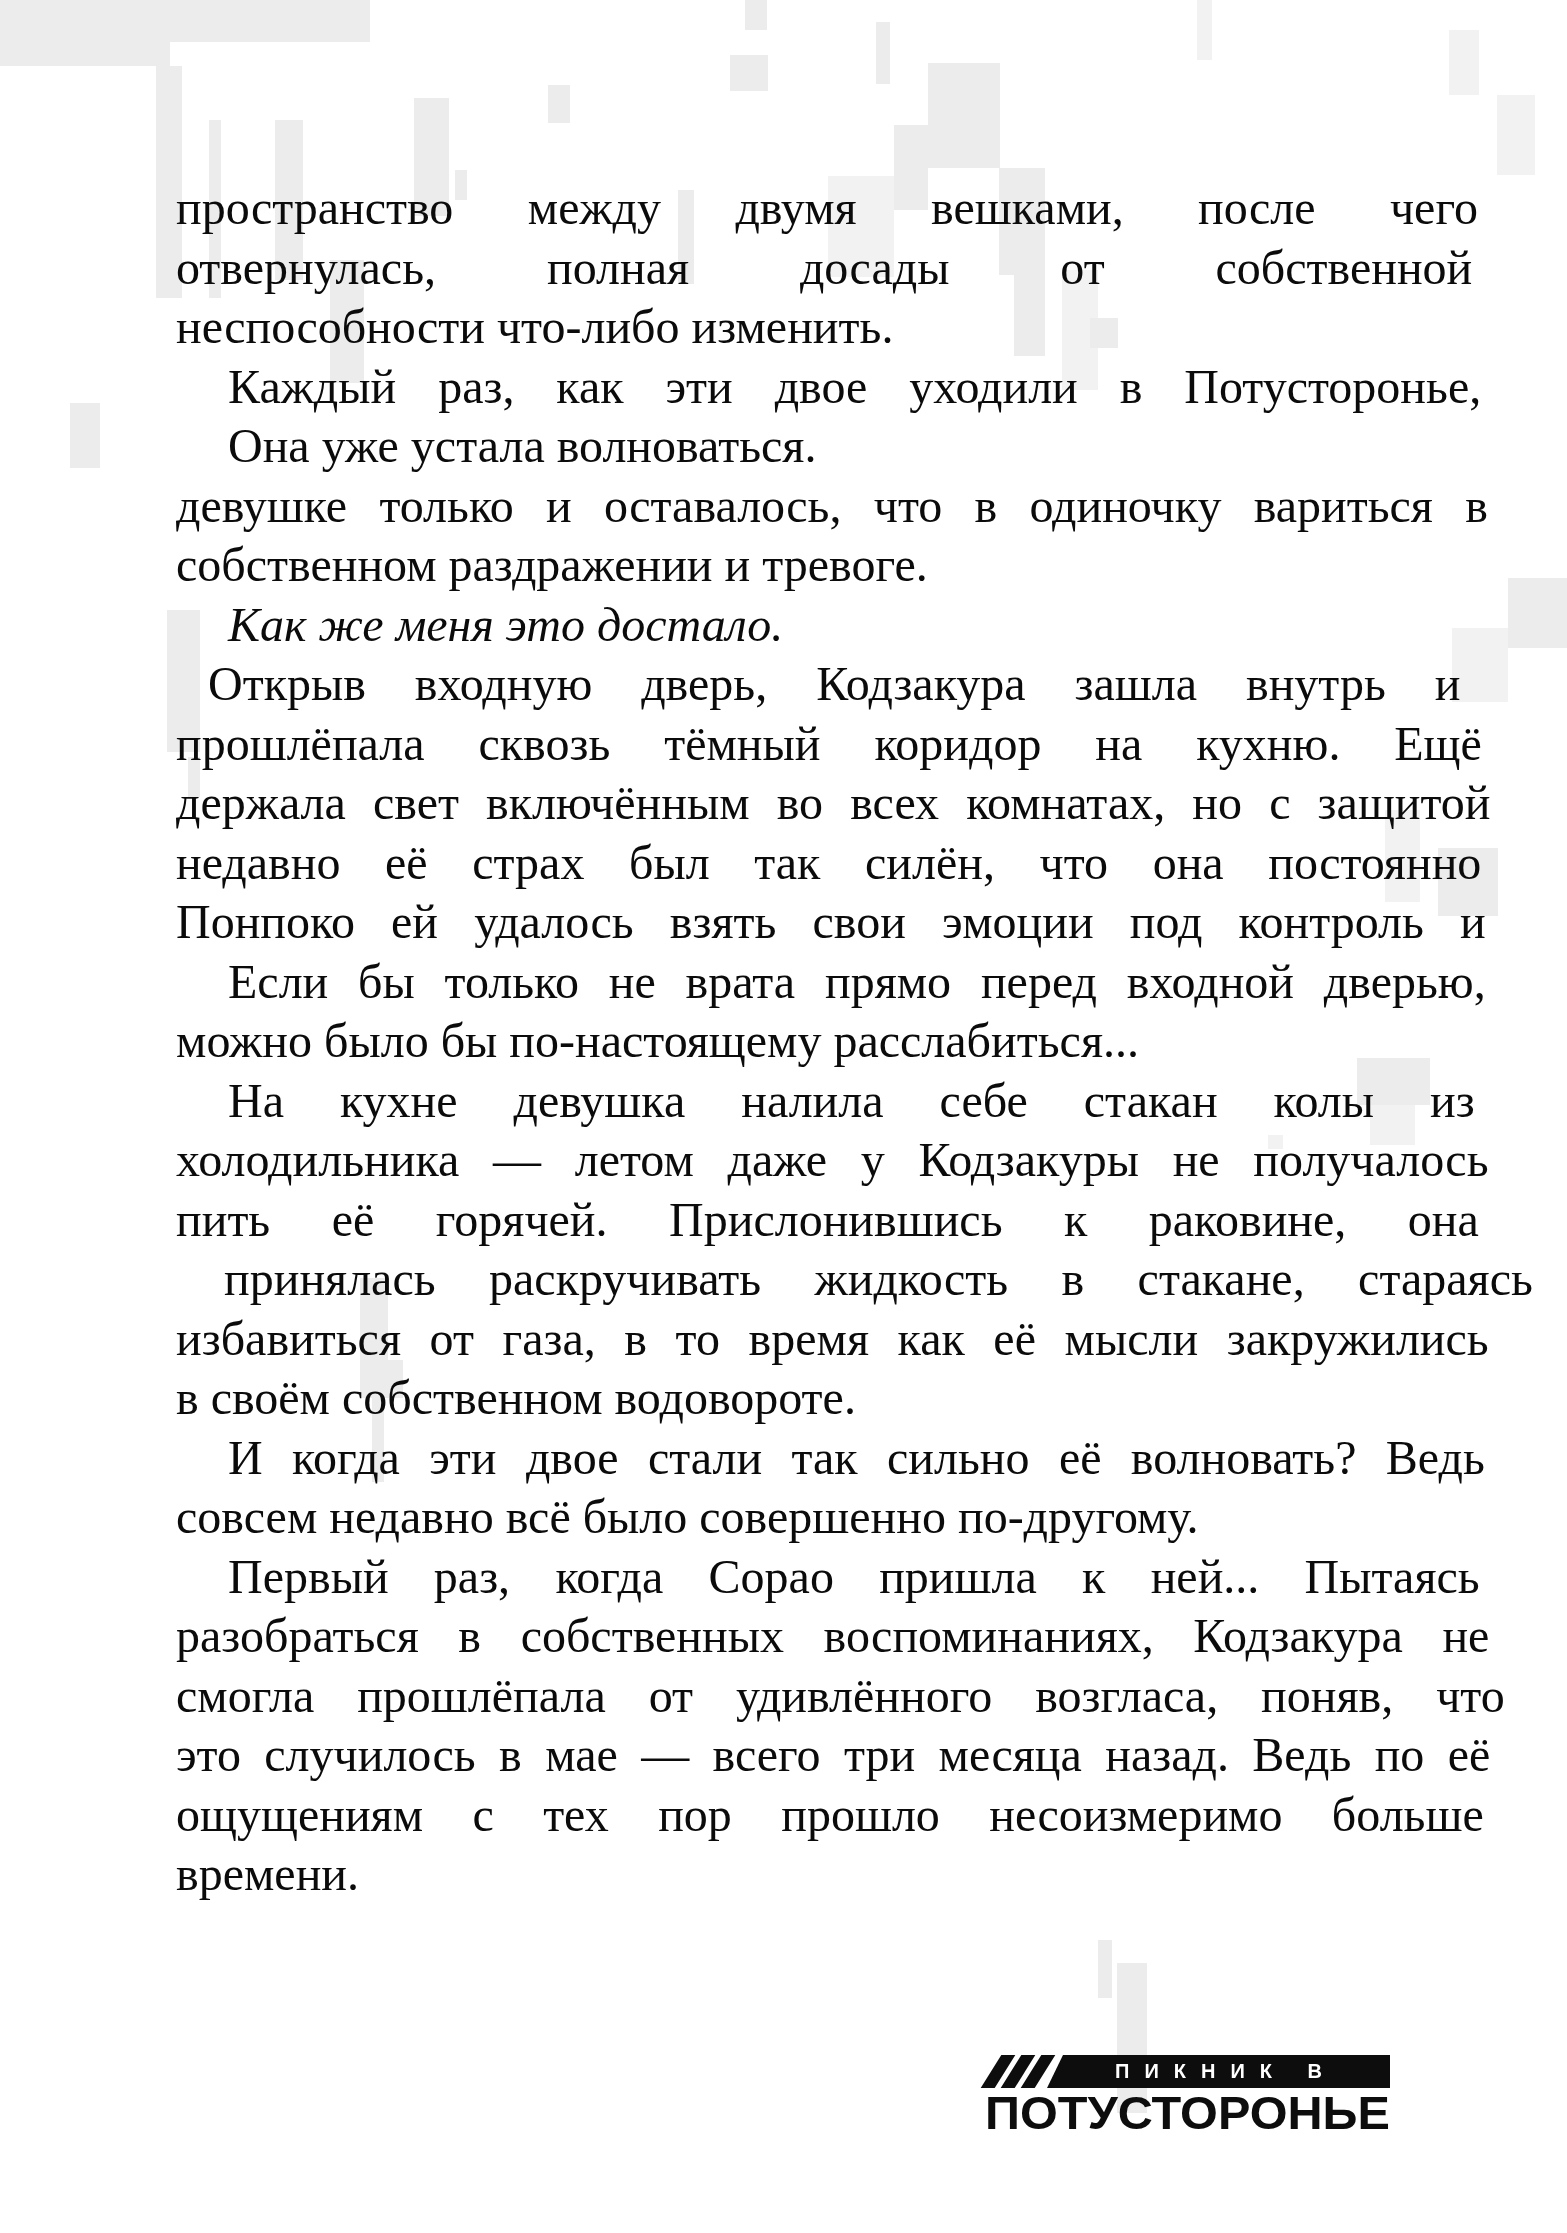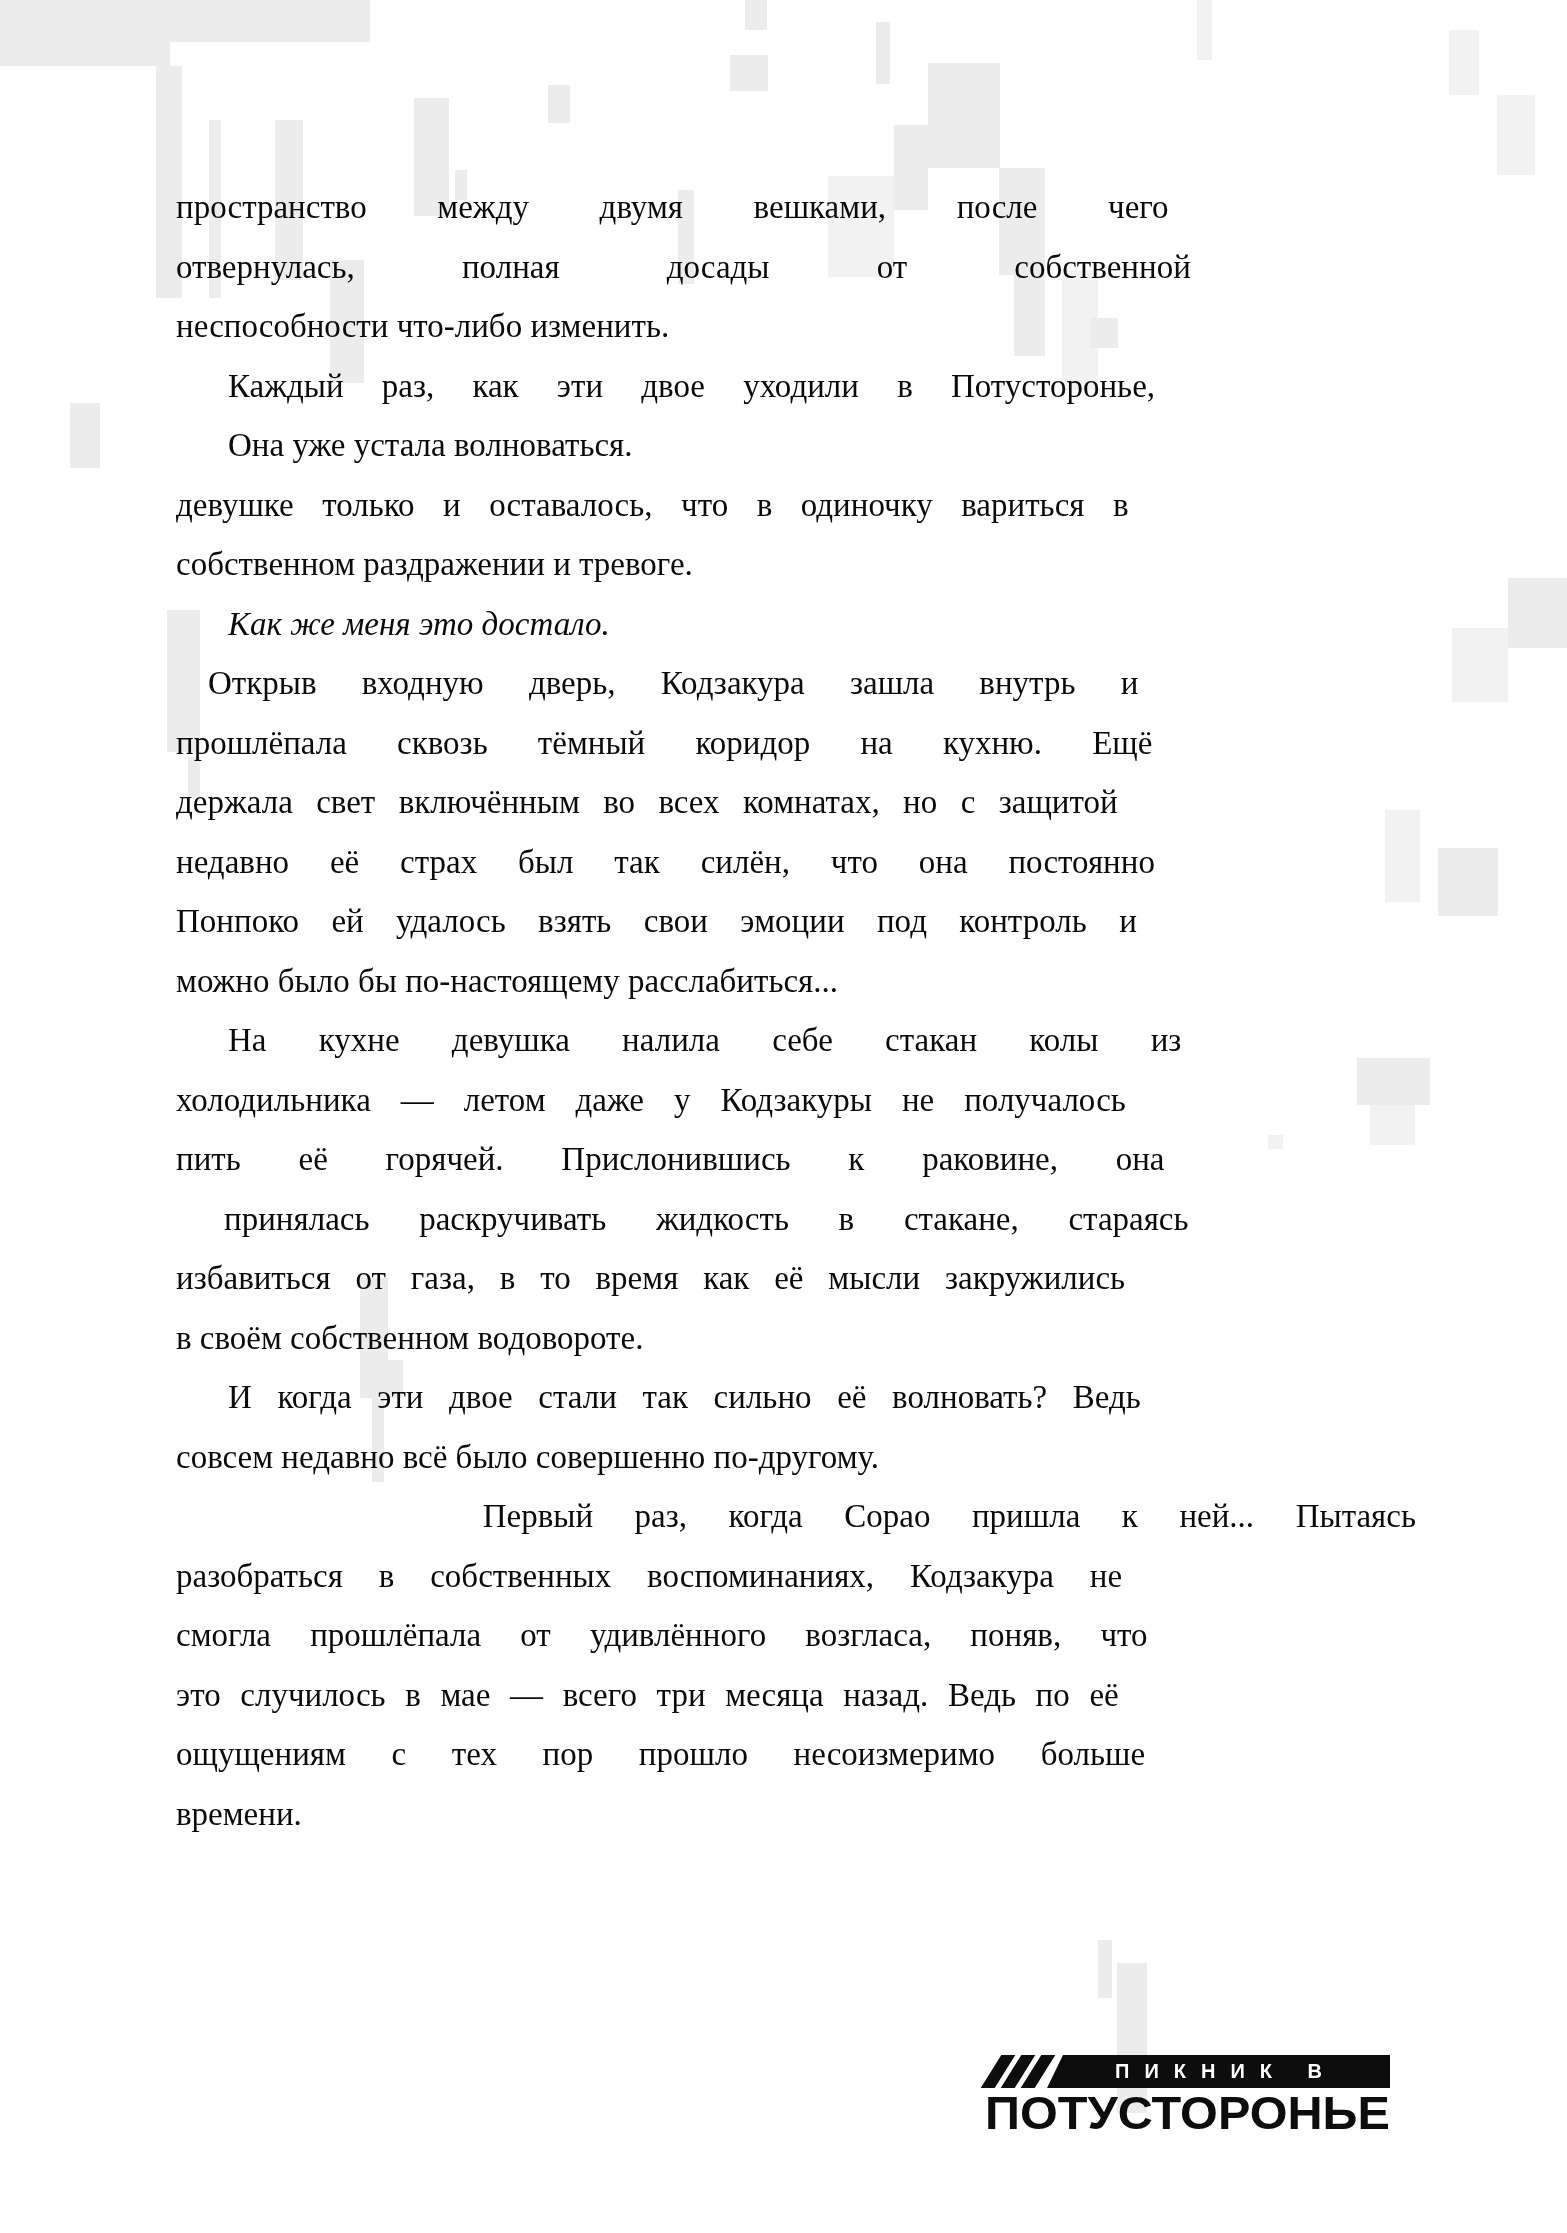--- a/index.html
+++ b/index.html
@@ -65,34 +65,35 @@
       <div class="bgblock shade0" style="left: 360px; top: 1278px; width: 28px; height: 82px;"></div>
       <div class="bgblock shade0" style="left: 360px; top: 1360px; width: 43px; height: 38px;"></div>
       <div class="bgblock shade0" style="left: 372px; top: 1398px; width: 12px; height: 84px;"></div>
       <div class="bgblock shade0" style="left: 1357px; top: 1058px; width: 73px; height: 47px;"></div>
       <div class="bgblock shade1" style="left: 1370px; top: 1105px; width: 45px; height: 40px;"></div>
       <div class="bgblock shade1" style="left: 1268px; top: 1135px; width: 15px; height: 14px;"></div>
       <div class="bgblock shade0" style="left: 1098px; top: 1940px; width: 14px; height: 58px;"></div>
       <div class="bgblock shade0" style="left: 1117px; top: 1963px; width: 30px; height: 150px;"></div>
     </div>
 
-  <main id="text" style="left: 176px; top: 178px; width: 1240px; font-size: 33px;">
+  <main id="text" style="left: 176px; top: 178px; width: 1240px; font-size: 48px;">
       <div class="line" style="line-height: 59.5px; height: 59.5px;"><span style="word-spacing: 62.4px;">пространство между двумя вешками, после чего</span></div>
       <div class="line" style="line-height: 59.5px; height: 59.5px;"><span style="word-spacing: 98.89px;">отвернулась, полная досады от собственной</span></div>
       <div class="line" style="line-height: 59.5px; height: 59.5px;"><span style="word-spacing: 0px;">неспособности что-либо изменить.</span></div>
       <div class="line" style="line-height: 59.5px; height: 59.5px;"><span style="margin-left: 52px; word-spacing: 29.93px;">Каждый раз, как эти двое уходили в Потусторонье,</span></div>
       <div class="line" style="line-height: 59.5px; height: 59.5px;"><span style="margin-left: 52px; word-spacing: 0px;">Она уже устала волноваться.</span></div>
       <div class="line" style="line-height: 59.5px; height: 59.5px;"><span style="word-spacing: 20.26px;">девушке только и оставалось, что в одиночку вариться в</span></div>
       <div class="line" style="line-height: 59.5px; height: 59.5px;"><span style="word-spacing: 0px;">собственном раздражении и тревоге.</span></div>
       <div class="line italic" style="line-height: 59.5px; height: 59.5px;"><span style="margin-left: 52px; word-spacing: 0px;">Как же меня это достало.</span></div>
       <div class="line" style="line-height: 59.5px; height: 59.5px;"><span style="margin-left: 32px; word-spacing: 36.95px;">Открыв входную дверь, Кодзакура зашла внутрь и</span></div>
       <div class="line" style="line-height: 59.5px; height: 59.5px;"><span style="word-spacing: 41.91px;">прошлёпала сквозь тёмный коридор на кухню. Ещё</span></div>
       <div class="line" style="line-height: 59.5px; height: 59.5px;"><span style="word-spacing: 15.14px;">держала свет включённым во всех комнатах, но с защитой</span></div>
       <div class="line" style="line-height: 59.5px; height: 59.5px;"><span style="word-spacing: 32.6px;">недавно её страх был так силён, что она постоянно</span></div>
       <div class="line" style="line-height: 59.5px; height: 59.5px;"><span style="word-spacing: 24.14px;">Понпоко ей удалось взять свои эмоции под контроль и</span></div>
+      <div class="line" style="line-height: 59.5px; height: 59.5px;"><span style="margin-left: 52px; word-spacing: 17.8px;">Если бы только не врата прямо перед входной дверью,</span></div>
       <div class="line" style="line-height: 59.5px; height: 59.5px;"><span style="word-spacing: 0px;">можно было бы по-настоящему расслабиться...</span></div>
       <div class="line" style="line-height: 59.5px; height: 59.5px;"><span style="margin-left: 52px; word-spacing: 44px;">На кухне девушка налила себе стакан колы из</span></div>
       <div class="line" style="line-height: 59.5px; height: 59.5px;"><span style="word-spacing: 21.71px;">холодильника — летом даже у Кодзакуры не получалось</span></div>
       <div class="line" style="line-height: 59.5px; height: 59.5px;"><span style="word-spacing: 49.49px;">пить её горячей. Прислонившись к раковине, она</span></div>
       <div class="line" style="line-height: 59.5px; height: 59.5px; margin-left: 48px;"><span style="word-spacing: 41.43px;">принялась раскручивать жидкость в стакане, стараясь</span></div>
       <div class="line" style="line-height: 59.5px; height: 59.5px;"><span style="word-spacing: 16.59px;">избавиться от газа, в то время как её мысли закружились</span></div>
       <div class="line" style="line-height: 59.5px; height: 59.5px;"><span style="word-spacing: 0px;">в своём собственном водовороте.</span></div>
       <div class="line" style="line-height: 59.5px; height: 59.5px;"><span style="margin-left: 52px; word-spacing: 17.35px;">И когда эти двое стали так сильно её волновать? Ведь</span></div>
       <div class="line" style="line-height: 59.5px; height: 59.5px;"><span style="word-spacing: 0px;">совсем недавно всё было совершенно по-другому.</span></div>
       <div class="line" style="line-height: 59.5px; height: 59.5px; text-align: right;"><span style="margin-left: 52px; word-spacing: 33.28px;">Первый раз, когда Сорао пришла к ней... Пытаясь</span></div>

